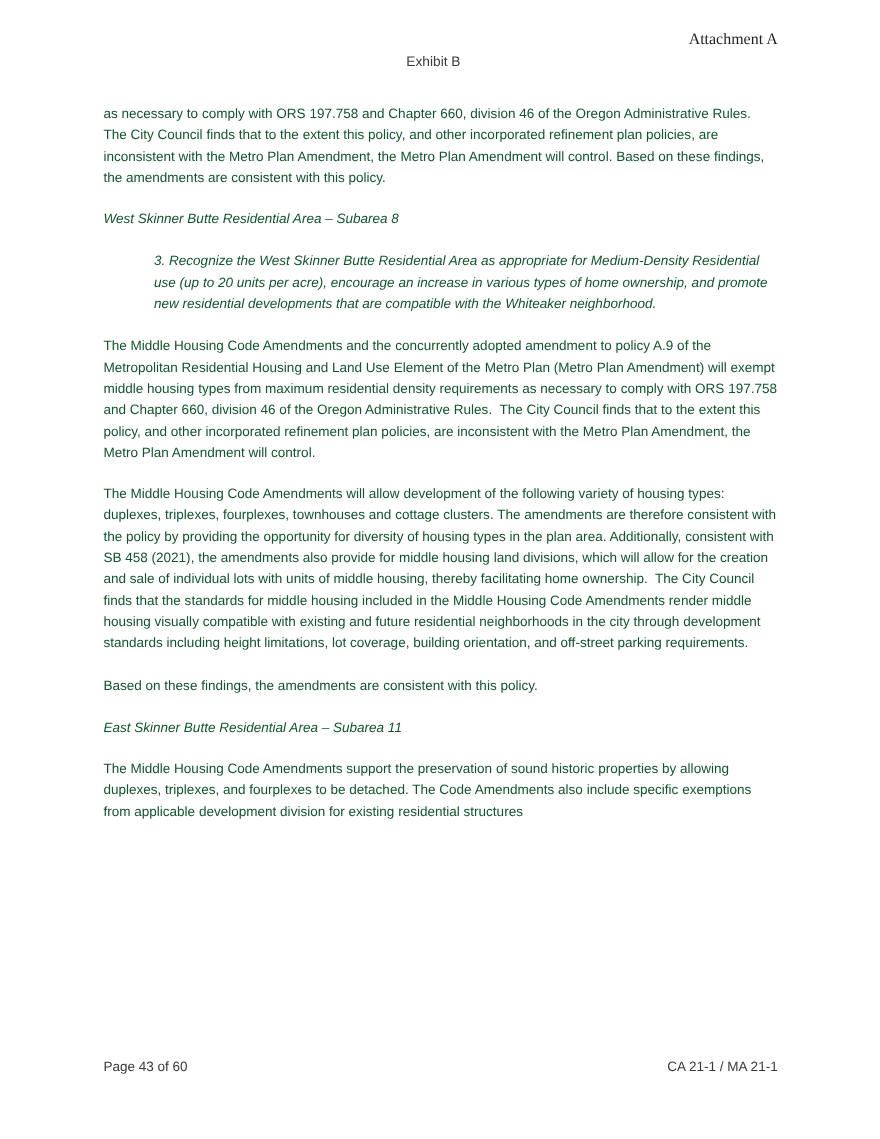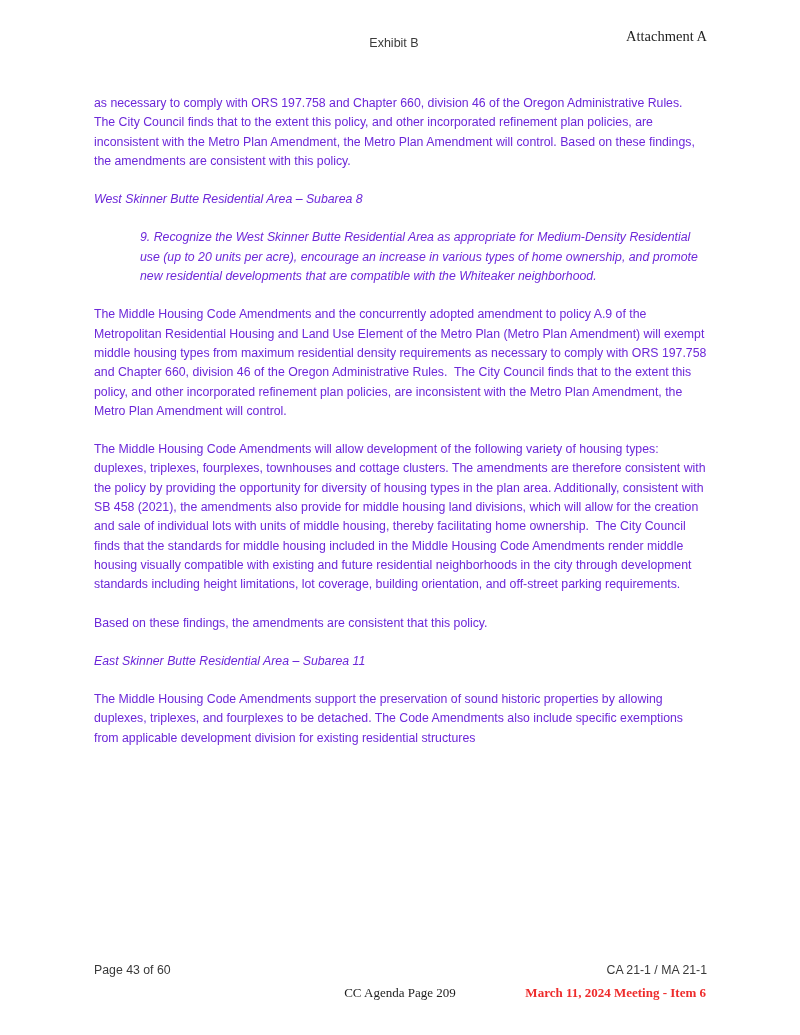--- a/index.html
+++ b/index.html
@@ -18,35 +18,35 @@
   .hdr-attachment {
     position: absolute;
     top: 28px;
     right: 93px;
     font-family: "Liberation Serif", serif;
     font-size: 14.5px;
     color: #1e1e1e;
   }
   .hdr-exhibit {
     position: absolute;
-    top: 36px;
+    top: 49px;
     left: 0;
     right: 12px;
     text-align: center;
     font-size: 12.5px;
     color: #3b3b3b;
   }
   .doc-body {
     position: absolute;
     top: 94px;
     left: 94px;
     width: 615px;
     font-size: 12.3px;
     line-height: 19.3px;
-    color: #6d28d9;
+    color: #14532d;
   }
   .doc-body p {
     margin: 0 0 19px 0;
     white-space: pre-wrap;
   }
   .para { }
   .h-italic {
     font-style: italic;
   }
   .indent-italic {
@@ -98,37 +98,33 @@
 
   <div class="hdr-attachment">Attachment A</div>
 
   <div class="hdr-exhibit">Exhibit B</div>
 
   <div class="doc-body">
     <p class="para">as necessary to comply with ORS 197.758 and Chapter 660, division 46 of the Oregon Administrative Rules.  The City Council finds that to the extent this policy, and other incorporated refinement plan policies, are inconsistent with the Metro Plan Amendment, the Metro Plan Amendment will control. Based on these findings, the amendments are consistent with this policy.</p>
 
     <p class="h-italic">West Skinner Butte Residential Area – Subarea 8</p>
 
-    <p class="indent-italic">9. Recognize the West Skinner Butte Residential Area as appropriate for Medium-Density Residential use (up to 20 units per acre), encourage an increase in various types of home ownership, and promote new residential developments that are compatible with the Whiteaker neighborhood.</p>
+    <p class="indent-italic">3. Recognize the West Skinner Butte Residential Area as appropriate for Medium-Density Residential use (up to 20 units per acre), encourage an increase in various types of home ownership, and promote new residential developments that are compatible with the Whiteaker neighborhood.</p>
 
     <p class="para">The Middle Housing Code Amendments and the concurrently adopted amendment to policy A.9 of the Metropolitan Residential Housing and Land Use Element of the Metro Plan (Metro Plan Amendment) will exempt middle housing types from maximum residential density requirements as necessary to comply with ORS 197.758 and Chapter 660, division 46 of the Oregon Administrative Rules.  The City Council finds that to the extent this policy, and other incorporated refinement plan policies, are inconsistent with the Metro Plan Amendment, the Metro Plan Amendment will control.</p>
 
     <p class="para">The Middle Housing Code Amendments will allow development of the following variety of housing types: duplexes, triplexes, fourplexes, townhouses and cottage clusters. The amendments are therefore consistent with the policy by providing the opportunity for diversity of housing types in the plan area. Additionally, consistent with SB 458 (2021), the amendments also provide for middle housing land divisions, which will allow for the creation and sale of individual lots with units of middle housing, thereby facilitating home ownership.  The City Council finds that the standards for middle housing included in the Middle Housing Code Amendments render middle housing visually compatible with existing and future residential neighborhoods in the city through development standards including height limitations, lot coverage, building orientation, and off-street parking requirements.</p>
 
-    <p class="para">Based on these findings, the amendments are consistent that this policy.</p>
+    <p class="para">Based on these findings, the amendments are consistent with this policy.</p>
 
     <p class="h-italic gap-large">East Skinner Butte Residential Area – Subarea 11</p>
 
 
     <p class="para">The Middle Housing Code Amendments support the preservation of sound historic properties by allowing duplexes, triplexes, and fourplexes to be detached. The Code Amendments also include specific exemptions from applicable development division for existing residential structures</p>
   </div>
 
   <div class="footer-row1">
     <span>Page 43 of 60</span>
     <span>CA 21-1 / MA 21-1</span>
   </div>
 
-  <div class="footer-row2">
-    <span class="agenda-page">CC Agenda Page 209</span>
-    <span class="meeting-stamp" style="color: rgb(238, 43, 43);">March 11, 2024 Meeting - Item 6</span>
-  </div>
 
 </div>
 
 </body></html>

